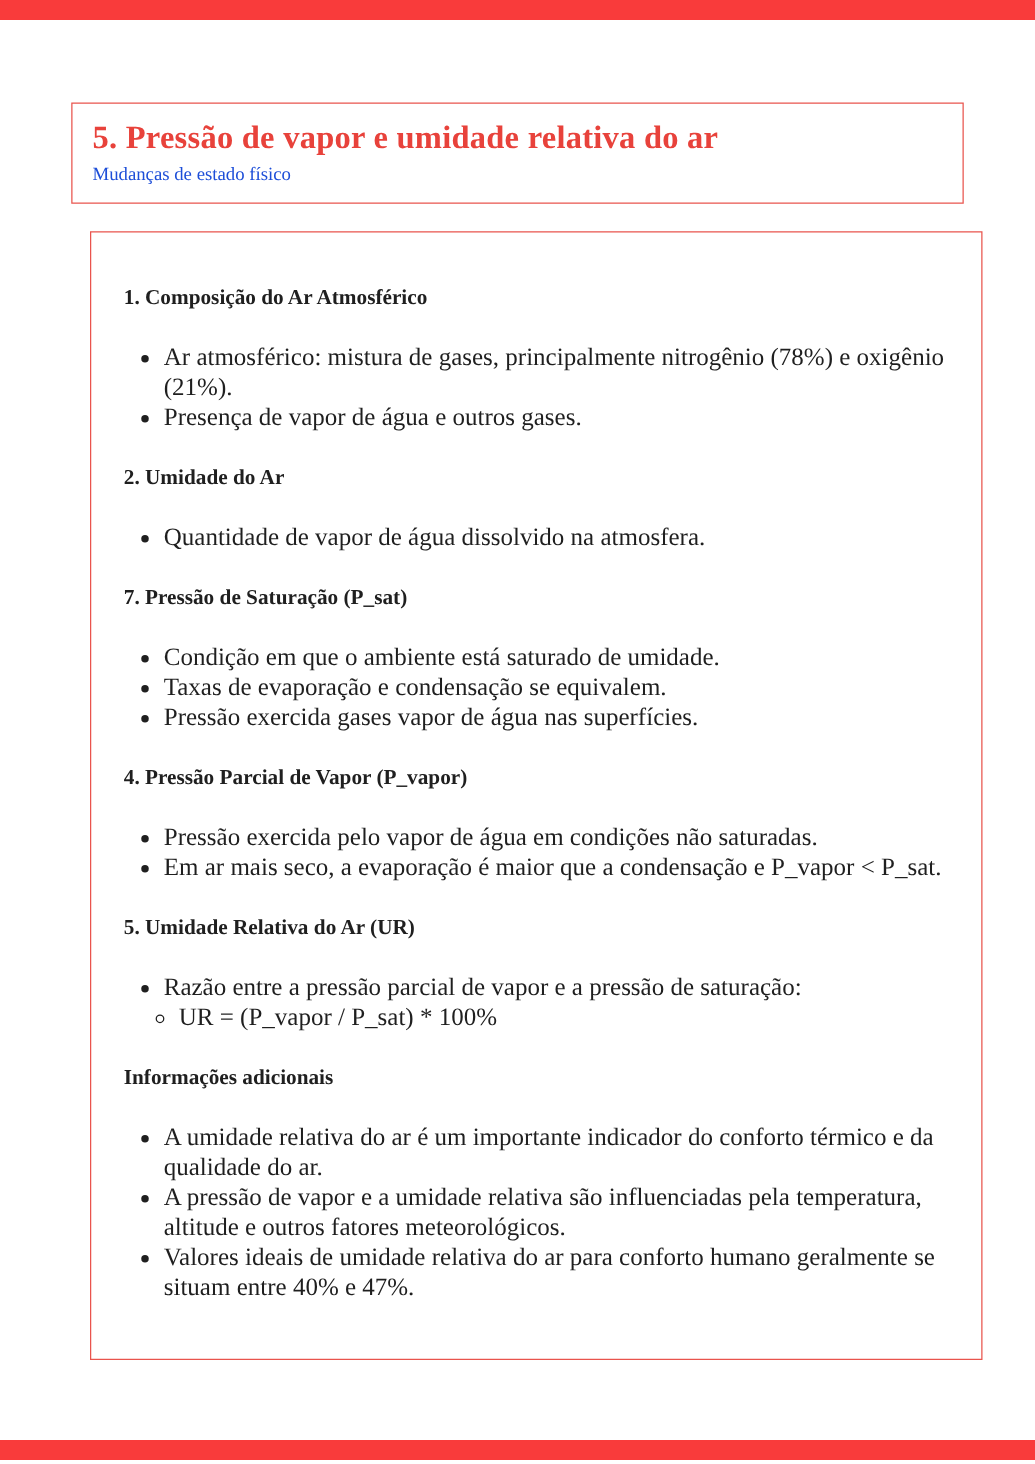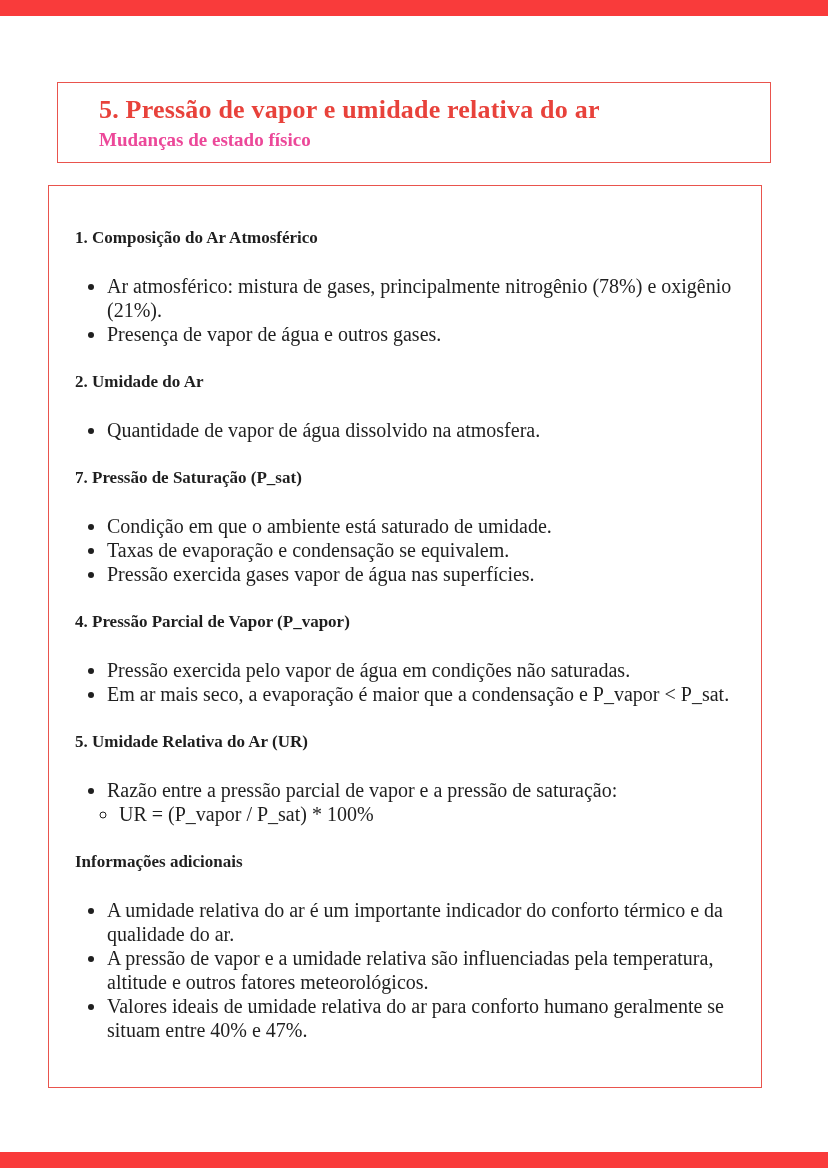--- a/index.html
+++ b/index.html
@@ -27,39 +27,39 @@
     background: #f93b3b;
   }
   .title-box {
     position: absolute;
     top: 82px;
     left: 57px;
     width: 714px;
     height: 81px;
     border: 1px solid #e9544d;
     background: #ffffff;
-    padding: 10px 24px 10px 41px;
+    padding: 10px 24px 10px 16px;
   }
   .title-box h1 {
     color: #e8423b;
     font-size: 26px;
     line-height: 34px;
     font-weight: bold;
     letter-spacing: 0.2px;
   }
   .title-box .subtitle {
-    color: #ec4899;
-    font-size: 19px;
+    color: #1d4ed8;
+    font-size: 15px;
     line-height: 26px;
-    font-weight: bold;
+    font-weight: normal;
   }
   .content-box {
     position: absolute;
     top: 185px;
-    left: 48px;
+    left: 72px;
     width: 714px;
     height: 903px;
     border: 1px solid #e9544d;
     background: #ffffff;
     padding: 16px 28px 16px 26px;
     overflow: hidden;
   }
   .content-box h2 {
     font-size: 17px;
     line-height: 24px;

